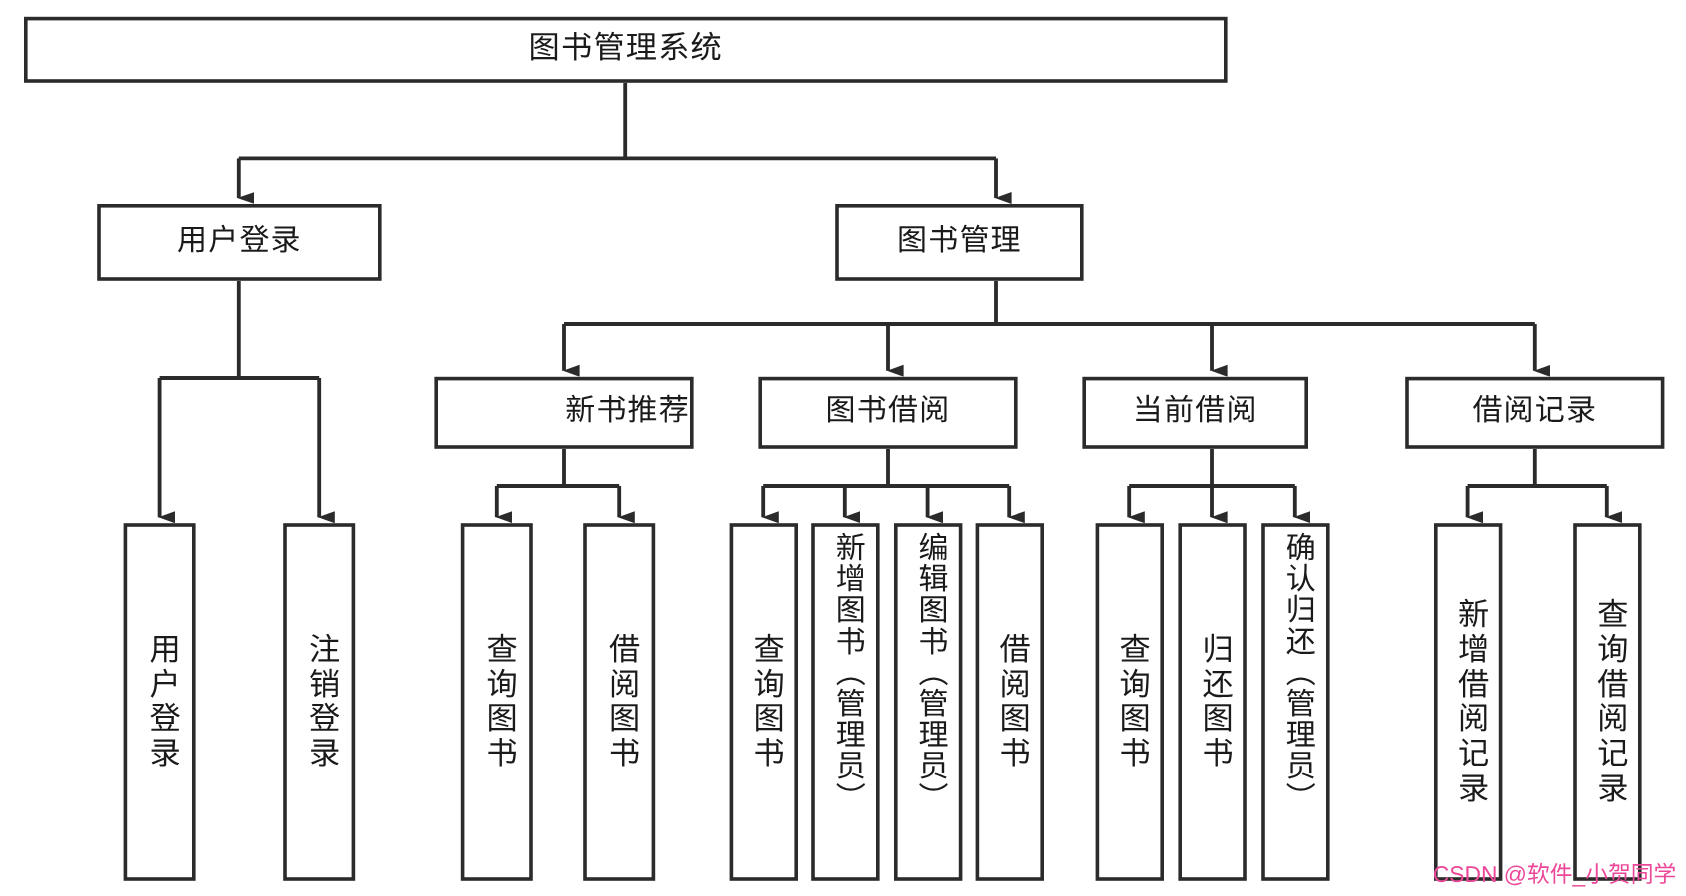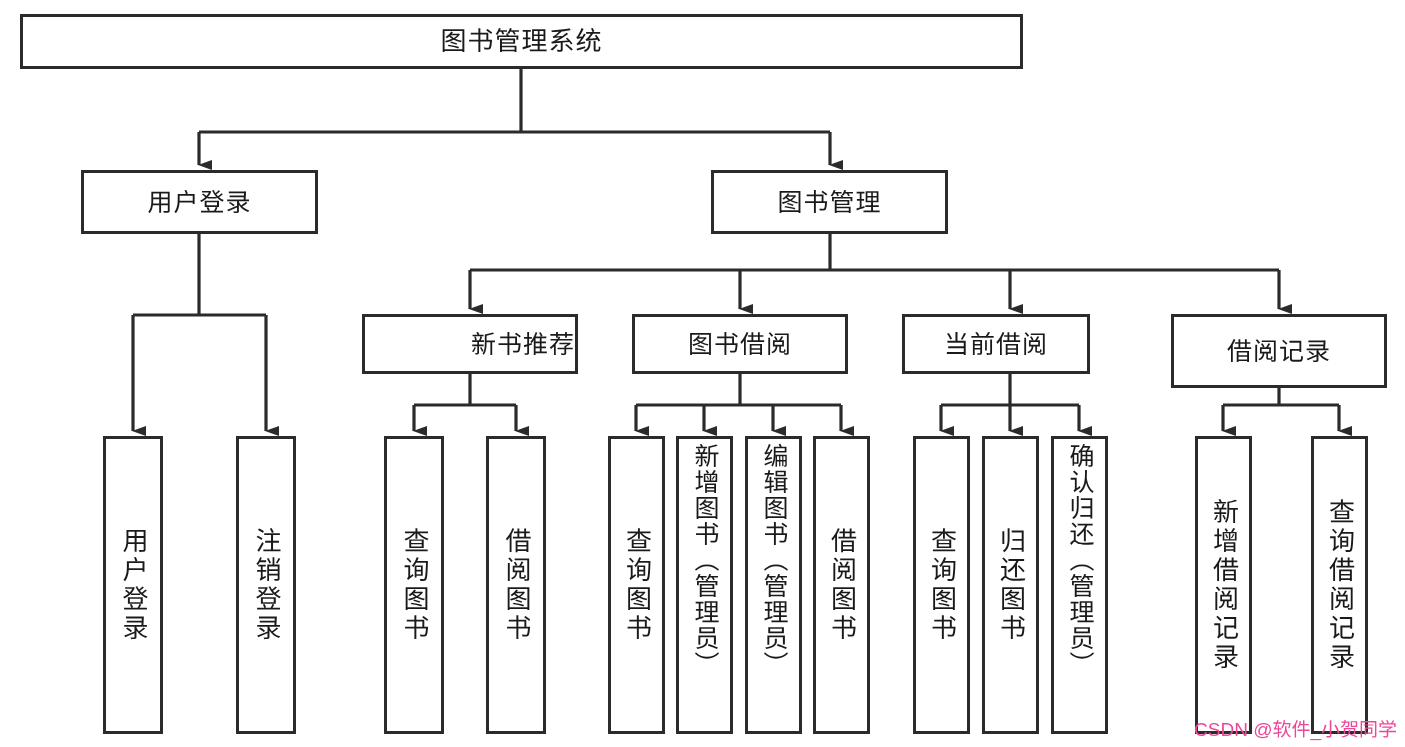--- a/index.html
+++ b/index.html
@@ -33,20 +33,21 @@
     display: flex;
     align-items: center;
     justify-content: center;
     color: #1a1a1a;
   }
   .node-label {
     display: block;
     text-align: center;
     line-height: 1.15;
     letter-spacing: 1px;
+    font-family: Liberation Mono, monospace;
   }
   
   .node.horiz .node-label {
     writing-mode: horizontal-tb;
     font-size: 25px;
   }
   .node.root .node-label {
     font-size: 26px;
   }
   
@@ -139,34 +140,34 @@
     </g>
   </svg>
 
   <div class="node horiz root" style="left:20px; top:14px; width:1003px; height:55px;">
     <span class="node-label">图书管理系统</span>
   </div>
 
   <div class="node horiz" style="left:81px; top:170px; width:237px; height:64px;">
     <span class="node-label">用户登录</span>
   </div>
-  <div class="node horiz" style="left:711px; top:170px; width:237px; height:64px;">
+  <div class="node horiz" style="left:696px; top:170px; width:207px; height:64px;">
     <span class="node-label">图书管理</span>
   </div>
 
   <div class="node horiz" style="left:362px; top:314px; width:216px; height:60px;justify-content:flex-end;">
     <span class="node-label">新书推荐</span>
   </div>
   <div class="node horiz" style="left:632px; top:314px; width:216px; height:60px;">
     <span class="node-label">图书借阅</span>
   </div>
   <div class="node horiz" style="left:902px; top:314px; width:188px; height:60px;">
     <span class="node-label">当前借阅</span>
   </div>
-  <div class="node horiz" style="left:1171px; top:314px; width:216px; height:74px;">
+  <div class="node horiz" style="left:1171px; top:314px; width:216px; height:60px;">
     <span class="node-label">借阅记录</span>
   </div>
 
   <div class="node vert center-v" style="left:103px; top:436px; width:60px; height:298px;">
     <span class="node-label">用户登录</span>
   </div>
   <div class="node vert center-v" style="left:236px; top:436px; width:60px; height:298px;">
     <span class="node-label">注销登录</span>
   </div>
 

